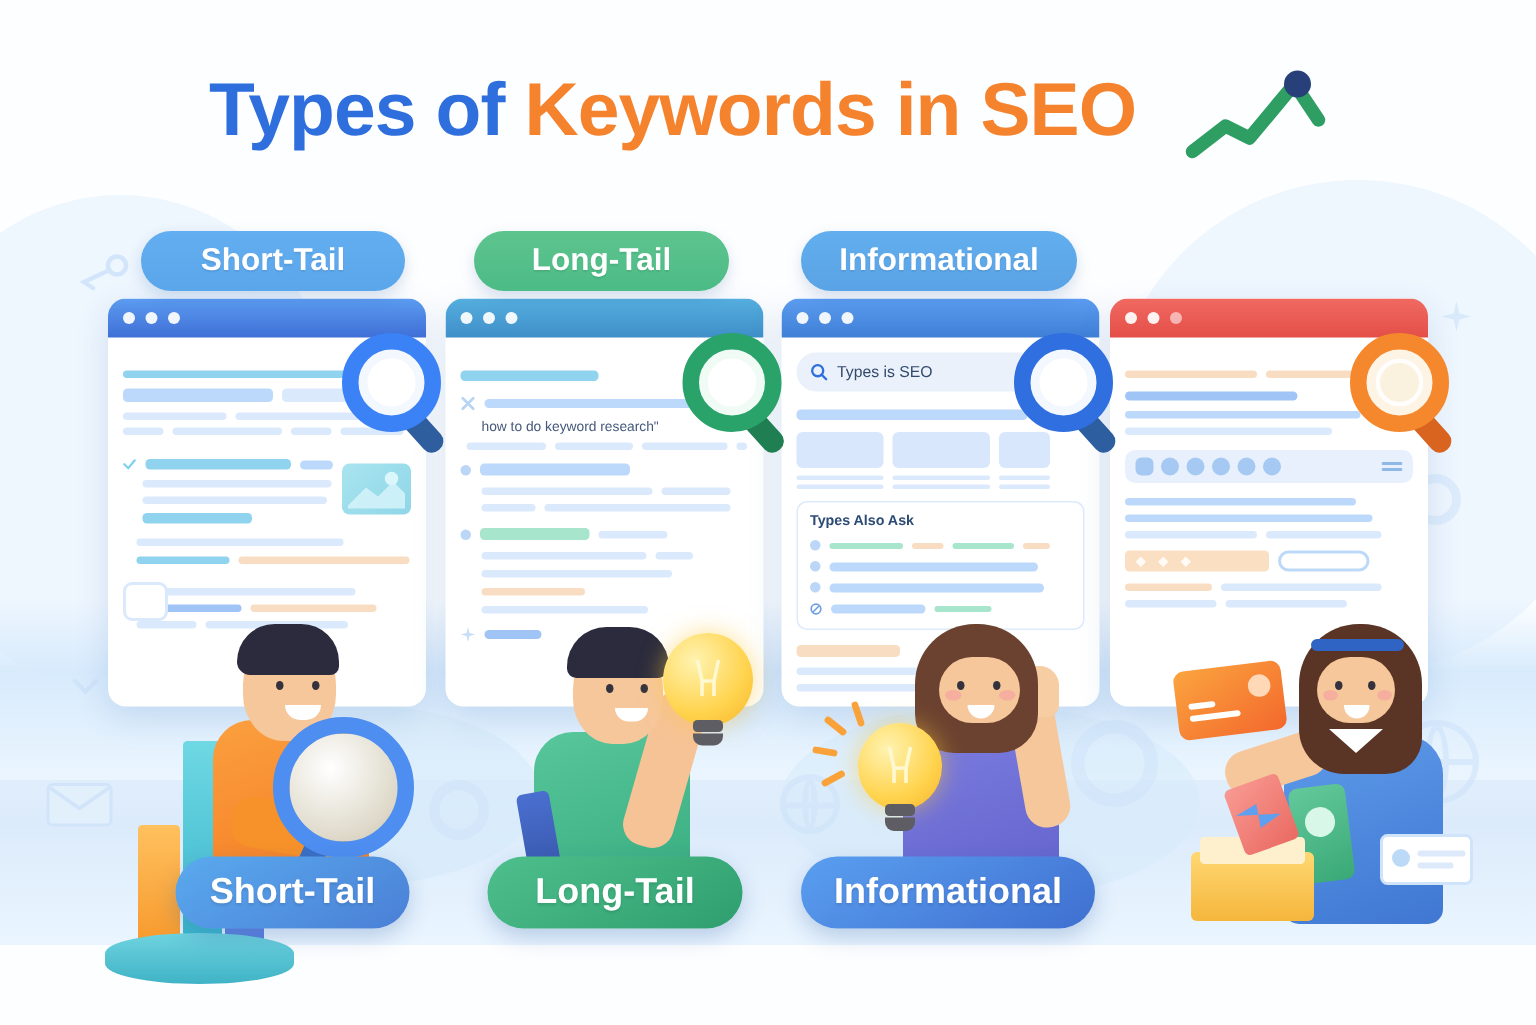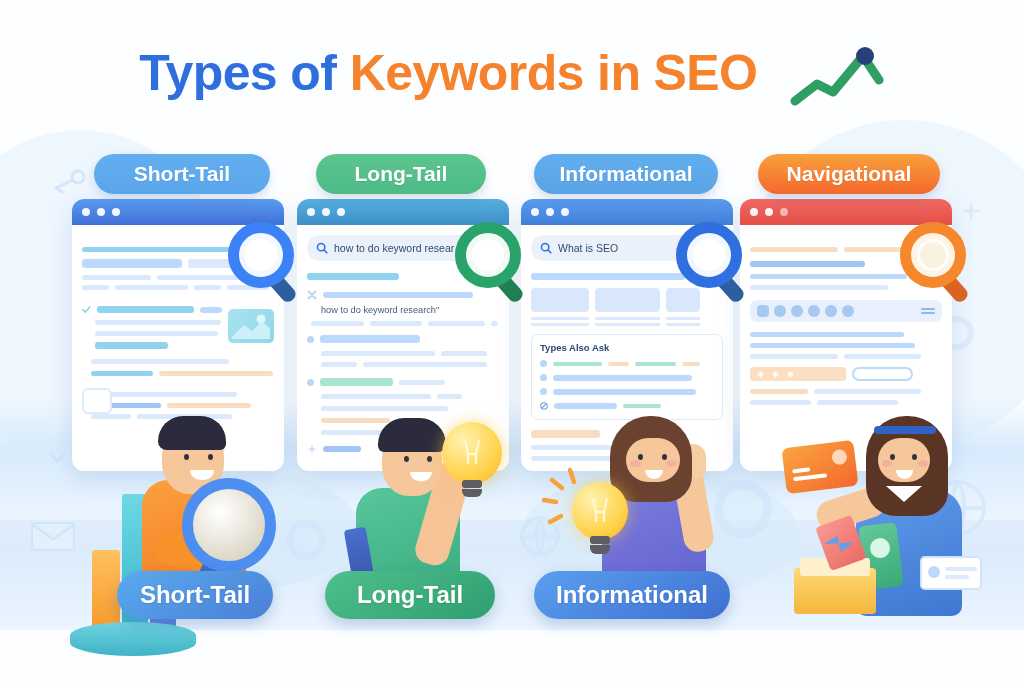--- a/index.html
+++ b/index.html
@@ -191,23 +191,20 @@
 
   <div class="pill-top" style="left:94px; width:176px; background:linear-gradient(180deg,#63aef0,#5aa6ea);">
     <span>Short-Tail</span>
   </div>
   <div class="pill-top" style="left:316px; width:170px; background:linear-gradient(180deg,#5ec48e,#4cbb86);">
     <span>Long-Tail</span>
   </div>
   <div class="pill-top" style="left:534px; width:184px; background:linear-gradient(180deg,#62aeee,#5aa3e6);">
     <span>Informational</span>
   </div>
-  <div class="pill-top" style="left:758px; width:182px; background:linear-gradient(180deg,#f9a03c,#f4682c);">
-    <span>Navigational</span>
-  </div>
 
   <div class="card" style="left:72px;">
     <div class="card-bar" style="background:linear-gradient(180deg,#5b9cf0,#3f6fd6);">
       <div class="dot"></div>
       <div class="dot"></div>
       <div class="dot"></div>
     </div>
     <div class="card-body">
       <div class="skel t1" style="width:86%; margin-top:12px;"></div>
       <div class="row" style="margin-top:7px;">
@@ -268,27 +265,20 @@
     </div>
   </div>
 
   <div class="card" style="left:297px;">
     <div class="card-bar" style="background:linear-gradient(180deg,#55aede,#3f8fc9);">
       <div class="dot"></div>
       <div class="dot"></div>
       <div class="dot"></div>
     </div>
     <div class="card-body">
-      <div class="searchbar">
-        <svg class="sq-icon" width="12" height="12" viewBox="0 0 14 14">
-          <circle cx="6" cy="6" r="4.3" fill="none" stroke="#2f6fdd" stroke-width="1.8"></circle>
-          <path d="M9.2 9.2 L12.6 12.6" stroke="#2f6fdd" stroke-width="1.8" stroke-linecap="round"></path>
-        </svg>
-        <span>how to do keyword resear</span>
-      </div>
       <div class="skel t1" style="width:48%; height:7px; margin-top:12px;"></div>
 
       <div class="row" style="margin-top:10px;">
         <svg width="10" height="10" viewBox="0 0 10 10">
           <path d="M1.5 1.5 L8.5 8.5 M8.5 1.5 L1.5 8.5" stroke="#b7d5f2" stroke-width="1.8" stroke-linecap="round"></path>
         </svg>
         <div class="skel t2" style="width:78%; height:6px; margin-top:0;"></div>
       </div>
       <div style="font-size:9.2px; color:#45597a; margin:5px 0 0 14px; white-space:nowrap;">how to do keyword research"</div>
 
@@ -338,21 +328,21 @@
       <div class="dot"></div>
       <div class="dot"></div>
       <div class="dot"></div>
     </div>
     <div class="card-body">
       <div class="searchbar">
         <svg class="sq-icon" width="12" height="12" viewBox="0 0 14 14">
           <circle cx="6" cy="6" r="4.3" fill="none" stroke="#2f6fdd" stroke-width="1.8"></circle>
           <path d="M9.2 9.2 L12.6 12.6" stroke="#2f6fdd" stroke-width="1.8" stroke-linecap="round"></path>
         </svg>
-        <span>What is SEO</span>
+        <span>Types is SEO</span>
       </div>
       <div class="skel t2" style="width:80%; height:7px; margin-top:12px;"></div>
 
       <div class="row" style="margin-top:8px; align-items:flex-start;">
         <div style="width:30%;">
           <div class="chip" style="height:24px;"></div>
           <div class="skel t3" style="width:100%; height:3px; margin-top:5px;"></div>
           <div class="skel t3" style="width:100%; height:3px; margin-top:3px;"></div>
         </div>
         <div style="width:34%;">

